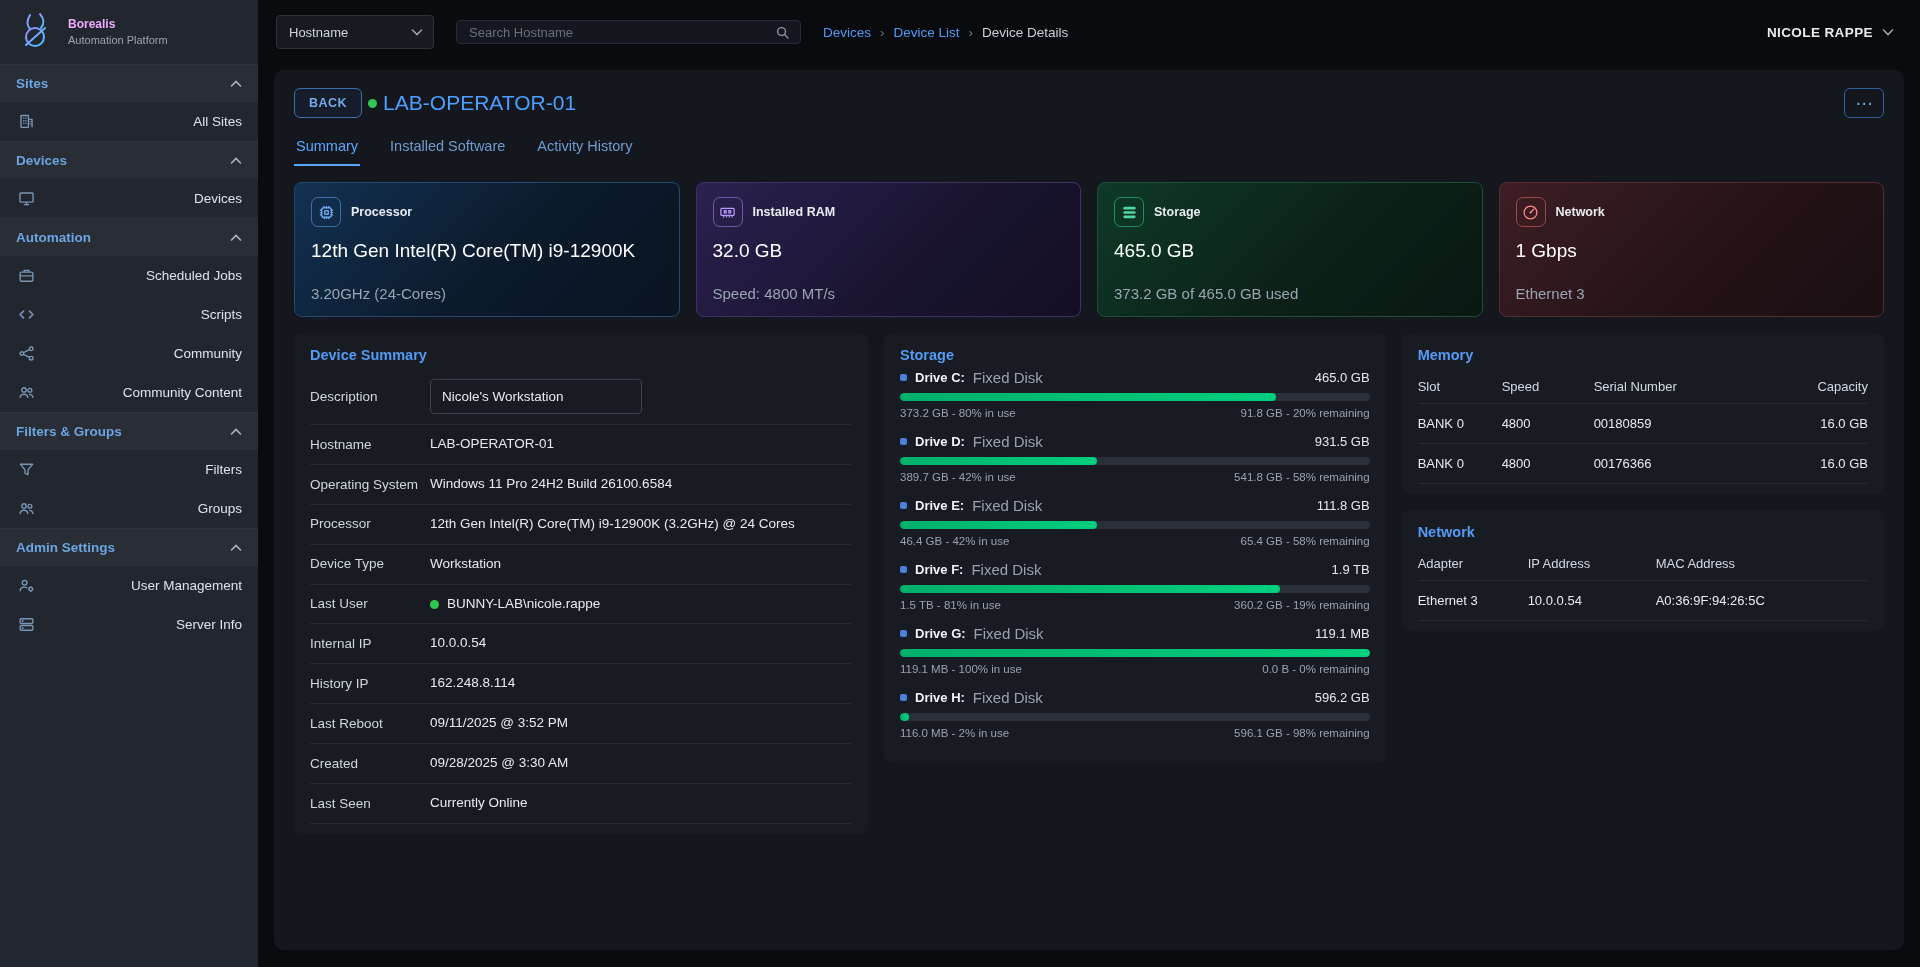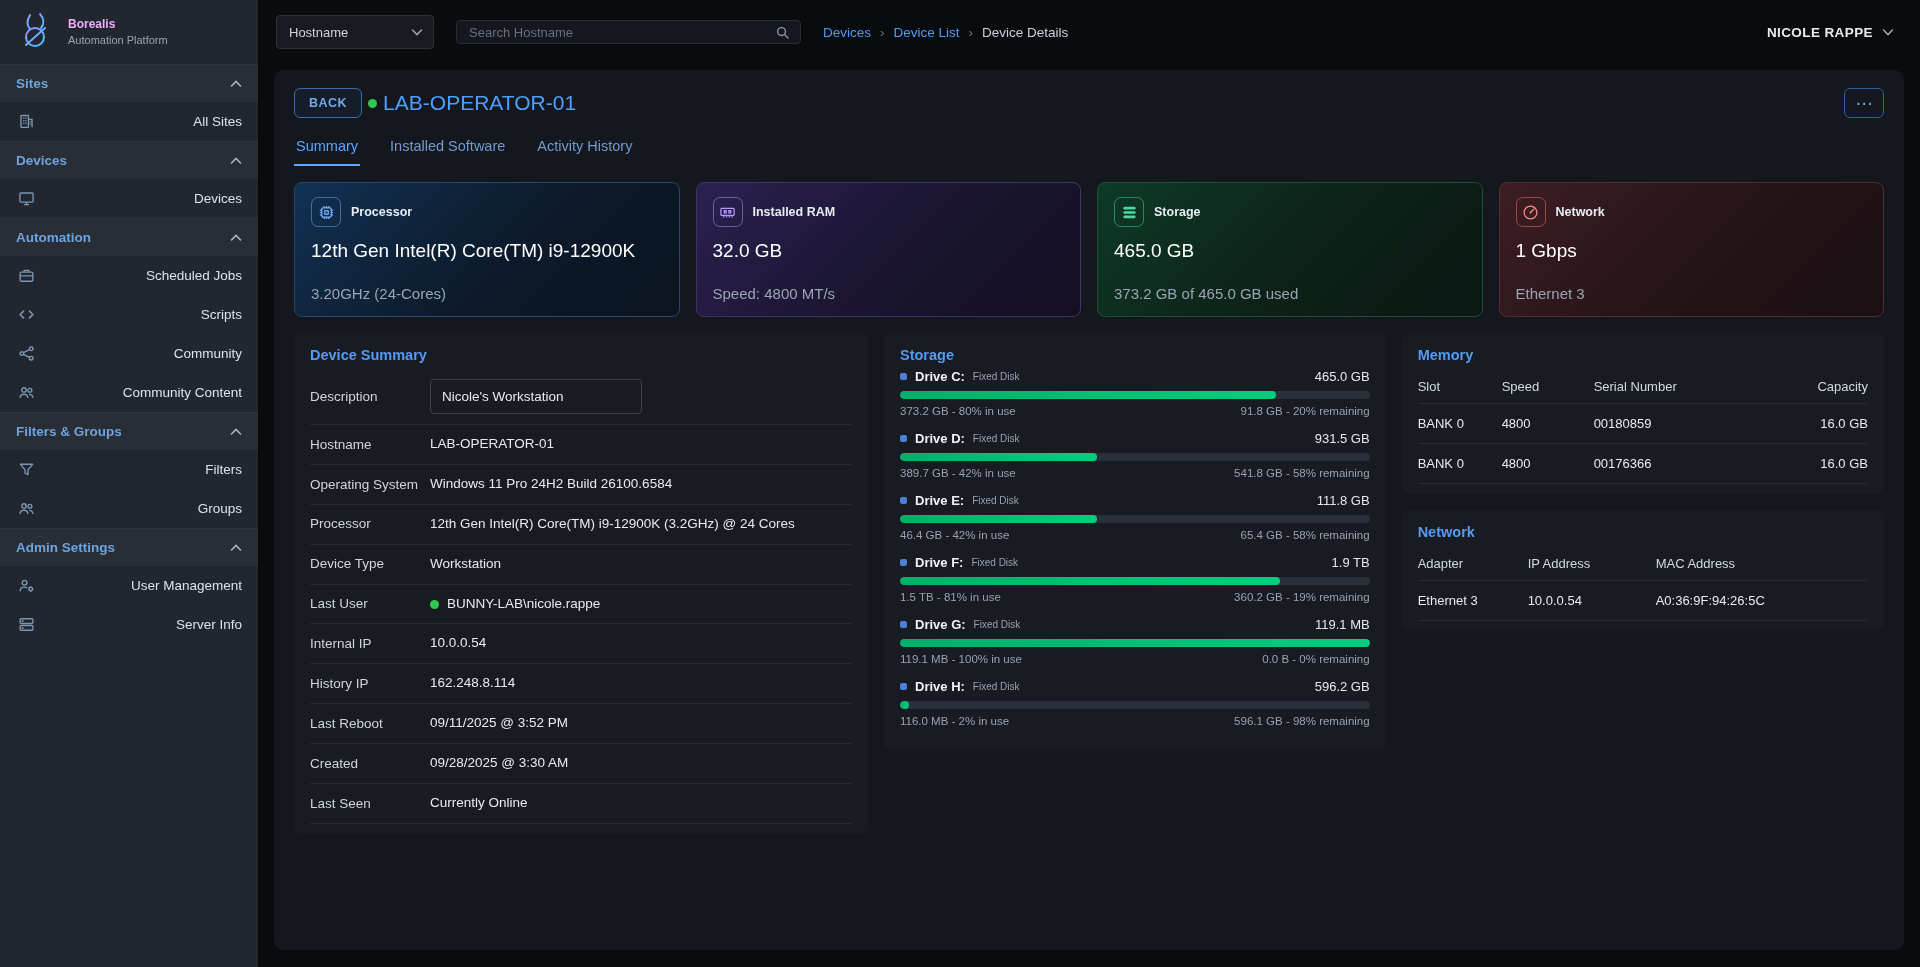--- a/index.html
+++ b/index.html
@@ -86,21 +86,21 @@
   .kv-row { display:flex; align-items:center; padding:10px 0; border-bottom:1px solid #242a33; font-size:13.5px; }
   .kv-label { width:120px; min-width:120px; color:#cfd6dd; line-height:1.3; }
   .kv-value { color:#e8ebef; line-height:1.4; display:flex; align-items:center; gap:8px; flex-wrap:wrap; }
   .desc-input { width:212px; background:transparent; border:1px solid #3a414c; border-radius:4px;
     padding:9px 11px; color:#e8ebef; font-size:13.5px; font-family:inherit; outline:none; }
 
   .drive { margin-bottom:14px; }
   .drive-head { display:flex; align-items:center; gap:8px; font-size:13px; }
   .drive-bullet { width:7px; height:7px; border-radius:2px; background:#4d7fd9; flex:none; }
   .drive-name { font-weight:bold; color:#f0f3f6; }
-  .drive-type { color:#98a2b0; font-size:10px; }
+  .drive-type { color:#98a2b0; font-size:15px; }
   .drive-size { margin-left:auto; color:#e4e9ee; }
   .drive-bar { height:8px; background:#2a303a; border-radius:4px; margin-top:7px; overflow:hidden; }
   .drive-fill { height:100%; background:linear-gradient(90deg,#00b06a,#00cf7e); border-radius:4px; }
   .drive-stats { display:flex; justify-content:space-between; margin-top:6px; font-size:11.5px; color:#98a2b0; }
 
   .right-col { display:flex; flex-direction:column; gap:16px; }
   .tbl-head { display:grid; font-size:13px; color:#d3dae2; padding:10px 0 9px; border-bottom:1px solid #242a33; }
   .tbl-row { display:grid; font-size:13px; color:#e8ebef; padding:12px 0; border-bottom:1px solid #242a33; }
   .mem-grid { grid-template-columns:84px 92px 1fr 76px; }
   .net-grid { grid-template-columns:110px 128px 1fr; }

